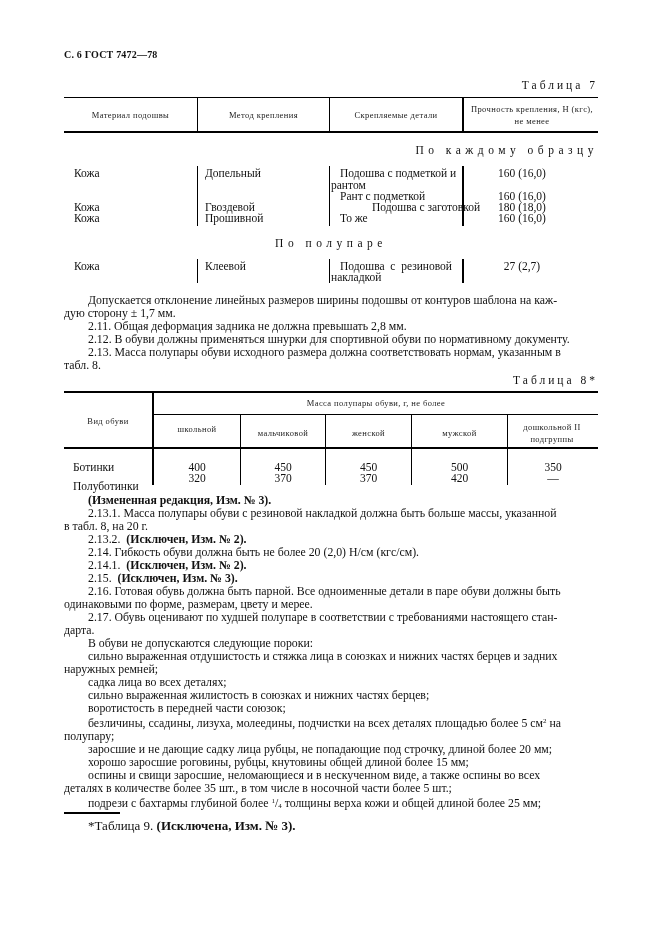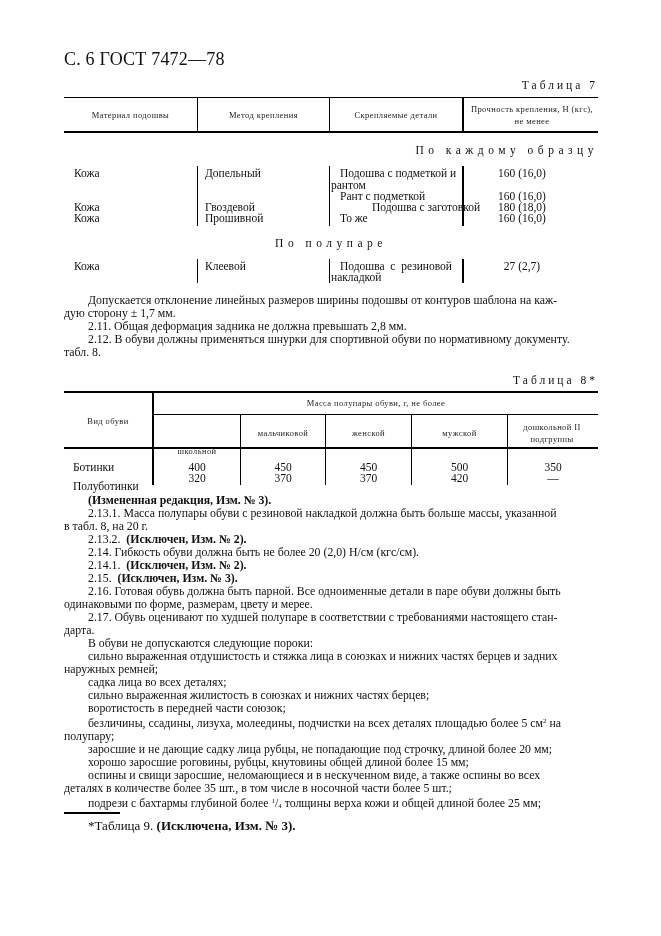--- a/index.html
+++ b/index.html
@@ -2,21 +2,21 @@
 <html><head>
 <meta charset="utf-8">
 <style>
   html, body { margin: 0; padding: 0; background: #ffffff; }
   body {
     width: 661px; height: 936px; position: relative; overflow: hidden;
     font-family: "Liberation Serif", "DejaVu Serif", serif;
     color: #111;
   }
   .abs { position: absolute; }
-  .hdr { left: 64px; top: 49px; font-size: 18px; font-weight: normal; letter-spacing: 0.2px; }
+  .hdr { left: 64px; top: 49px; font-size: 10px; font-weight: bold; letter-spacing: 0.2px; }
   .tcap { font-size: 11.5px; letter-spacing: 3px; text-align: right; }
   .thin { font-size: 8.5px; letter-spacing: 0.4px; color: #222; }
   .cell { font-size: 11.5px; line-height: 11px; }
   .spaced { font-size: 11.5px; letter-spacing: 4.5px; text-align: center; }
   .hline { position: absolute; background: #000; }
   .vline { position: absolute; background: #000; }
   .para { position: absolute; left: 64px; width: 535px; font-size: 11.8px; line-height: 13px; text-align: justify; }
   .para .ind { padding-left: 24px; }
   .para p { margin: 0; }
   .bold { font-weight: bold; }
@@ -84,38 +84,39 @@
   <div class="abs cell" style="left:340px; top:261px; width:122px; white-space:pre;">Подошва  с  резиновой</div>
   <div class="abs cell" style="left:331px; top:272px;">накладкой</div>
   <div class="abs cell" style="left:482px; top:261px; width:80px; text-align:center;">27 (2,7)</div>
 </div>
 
 <div class="para" style="top:294px;">
   <p class="ind">Допускается отклонение линейных размеров ширины подошвы от контуров шаблона на каж-</p>
   <p>дую сторону ± 1,7 мм.</p>
   <p class="ind">2.11.  Общая деформация задника не должна превышать 2,8 мм.</p>
   <p class="ind">2.12.  В обуви должны применяться шнурки для спортивной обуви по нормативному документу.</p>
+  <p class="ind">2.13.  Масса полупары обуви исходного размера должна соответствовать нормам, указанным в</p>
   <p>табл. 8.</p>
 </div>
 
 <div class="abs tcap" style="left:420px; top:374px; width:178px;">Таблица 8*</div>
 
 <div class="hline" style="left:64px; top:391px; width:534px; height:2px;"></div>
 <div class="hline" style="left:153px; top:414px; width:445px; height:1px;"></div>
 <div class="hline" style="left:64px; top:447px; width:534px; height:2px;"></div>
 
 <div class="vline" style="left:152px; top:391px; width:2px; height:94px;"></div>
 <div class="vline" style="left:240px; top:414px; width:1px; height:71px;"></div>
 <div class="vline" style="left:325px; top:414px; width:1px; height:71px;"></div>
 <div class="vline" style="left:411px; top:414px; width:1px; height:71px;"></div>
 <div class="vline" style="left:507px; top:414px; width:1px; height:71px;"></div>
 
 <div class="abs thin center" style="left:64px; top:416px; width:88px;">Вид обуви</div>
 <div class="abs thin center" style="left:154px; top:398px; width:444px;">Масса полупары обуви, г, не более</div>
-<div class="abs thin center" style="left:154px; top:446px; width:86px;">школьной</div>
+<div class="abs thin center" style="left:154px; top:424px; width:86px;">школьной</div>
 <div class="abs thin center" style="left:241px; top:428px; width:84px;">мальчиковой</div>
 <div class="abs thin center" style="left:326px; top:428px; width:85px;">женской</div>
 <div class="abs thin center" style="left:412px; top:428px; width:95px;">мужской</div>
 <div class="abs thin center" style="left:512px; top:421px; width:80px; line-height:12px;">дошкольной II подгруппы</div>
 
 <div>
   <div class="abs cell" style="left:73px; top:462px;">Ботинки</div>
   <div class="abs cell center" style="left:154px; top:462px; width:86px;text-align:center;">400</div>
   <div class="abs cell center" style="left:241px; top:462px; width:84px;">450</div>
   <div class="abs cell center" style="left:326px; top:462px; width:85px;">450</div>

